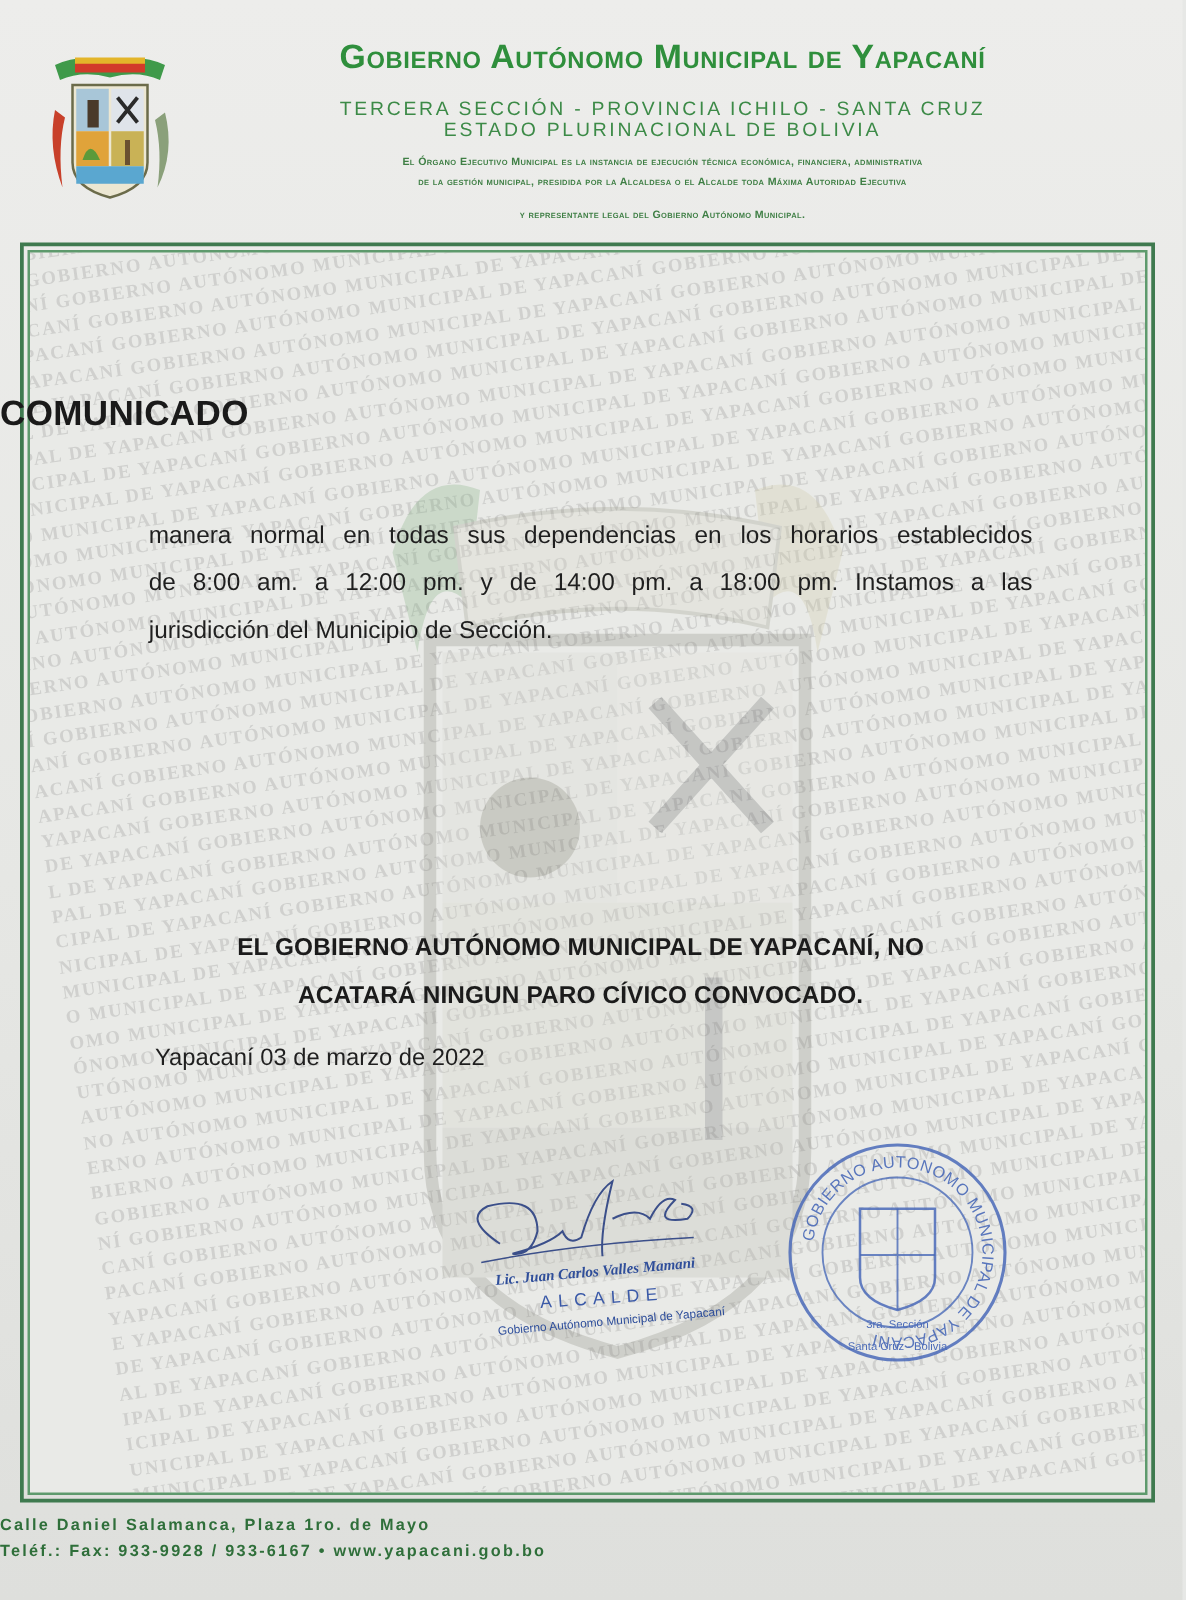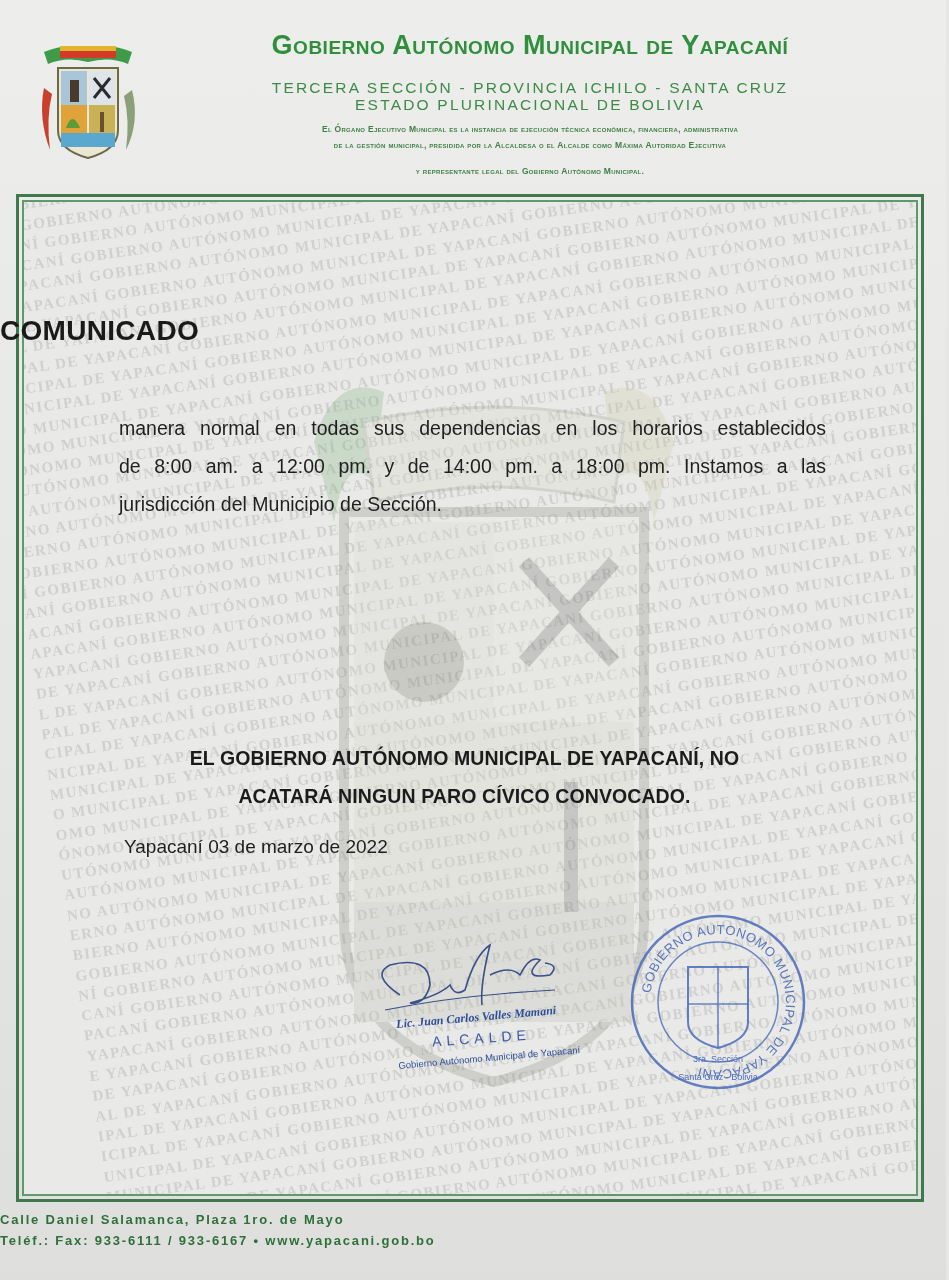--- a/index.html
+++ b/index.html
@@ -128,21 +128,21 @@
     <path d="M30 90 Q36 72 44 90" fill="#5c9a3a"></path>
     <rect x="64" y="74" width="4" height="20" fill="#6a5030"></rect>
     <path d="M8 50 Q2 80 14 112 Q10 80 16 56 Z" fill="#c8402a"></path>
     <path d="M96 52 Q104 84 90 112 Q94 82 88 58 Z" fill="#8aa07a"></path>
   </svg>
 
   <div class="hdr-title">Gobierno Autónomo Municipal  de Yapacaní</div>
   <div class="hdr-sub l2">ESTADO PLURINACIONAL DE BOLIVIA</div>
   <div class="hdr-sub l1">TERCERA SECCIÓN - PROVINCIA ICHILO - SANTA CRUZ</div>
   <div class="hdr-desc d1">El Órgano Ejecutivo Municipal es la instancia de ejecución técnica económica, financiera, administrativa</div>
-  <div class="hdr-desc d2">de la gestión municipal, presidida por la Alcaldesa o  el Alcalde como Máxima Autoridad Ejecutiva</div>
+  <div class="hdr-desc d2">de la gestión municipal, presidida por la Alcaldesa o  el Alcalde toda Máxima Autoridad Ejecutiva</div>
   <div class="hdr-desc d3">y representante legal del Gobierno Autónomo Municipal.</div>
 
   <div class="frame-outer"></div>
   <div class="frame-inner">
     <div class="watermark" id="wm">
         <div>GOBIERNO AUTÓNOMO MUNICIPAL DE YAPACANÍ GOBIERNO AUTÓNOMO MUNICIPAL DE YAPACANÍ GOBIERNO AUTÓNOMO MUNICIPAL DE YAPACANÍ GOBIERNO AUTÓNOMO MUNICIPAL DE YAPACANÍ</div>
         <div>NÍ GOBIERNO AUTÓNOMO MUNICIPAL DE YAPACANÍ GOBIERNO AUTÓNOMO MUNICIPAL DE YAPACANÍ GOBIERNO AUTÓNOMO MUNICIPAL DE YAPACANÍ</div>
         <div>CANÍ GOBIERNO AUTÓNOMO MUNICIPAL DE YAPACANÍ GOBIERNO AUTÓNOMO MUNICIPAL DE YAPACANÍ GOBIERNO AUTÓNOMO MUNICIPAL DE YAPACANÍ</div>
         <div>PACANÍ GOBIERNO AUTÓNOMO MUNICIPAL DE YAPACANÍ GOBIERNO AUTÓNOMO MUNICIPAL DE YAPACANÍ GOBIERNO AUTÓNOMO MUNICIPAL DE YAPACANÍ</div>
         <div>YAPACANÍ GOBIERNO AUTÓNOMO MUNICIPAL DE YAPACANÍ GOBIERNO AUTÓNOMO MUNICIPAL DE YAPACANÍ GOBIERNO AUTÓNOMO MUNICIPAL DE YAPACANÍ</div>
@@ -241,14 +241,14 @@
     <text font-family="Liberation Sans, sans-serif" font-size="13" fill="#4a6ab8" opacity="0.9" letter-spacing="0.5">
       <textPath href="#ringpath" startOffset="2%">GOBIERNO AUTONOMO MUNICIPAL DE YAPACANI</textPath>
     </text>
     <path d="M60 55 H120 V110 Q120 128 90 136 Q60 128 60 110 Z" fill="none" stroke="#4a6ab8" stroke-width="2" opacity="0.85"></path>
     <path d="M90 55 V136 M60 92 H120" stroke="#4a6ab8" stroke-width="1.5" opacity="0.8"></path>
     <text x="90" y="150" text-anchor="middle" font-family="Liberation Sans, sans-serif" font-size="9" fill="#4a6ab8">3ra. Sección</text>
     <text x="90" y="168" text-anchor="middle" font-family="Liberation Sans, sans-serif" font-size="9" fill="#4a6ab8">Santa Cruz - Bolivia</text>
   </svg>
 
   <div class="footer f1">Calle Daniel Salamanca, Plaza 1ro. de Mayo</div>
-  <div class="footer f2">Teléf.: Fax:  933-6111 / 933-6167 • www.yapacani.gob.bo</div>
+  <div class="footer f2">Teléf.: Fax:  933-9928 / 933-6167 • www.yapacani.gob.bo</div>
 </div>
 
 </body></html>

